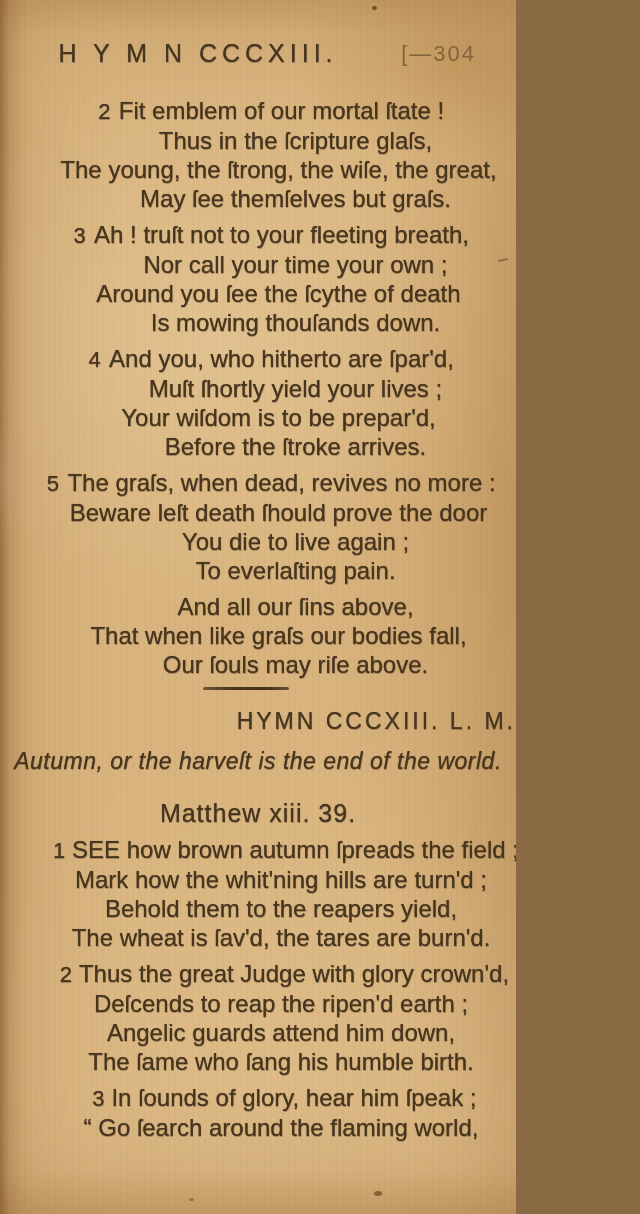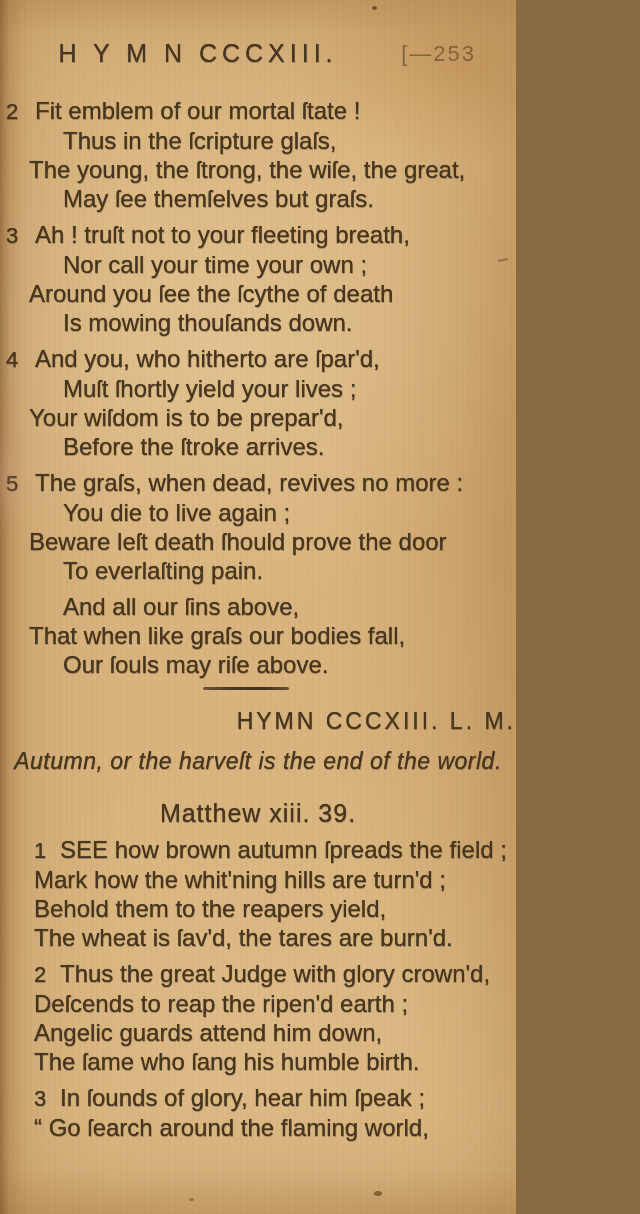--- a/index.html
+++ b/index.html
@@ -36,21 +36,21 @@
     font-size:25px; letter-spacing:5px; line-height:26px;
   }
   .page-marker{
     position:absolute; top:41px; right:40px;
     font-size:22px; letter-spacing:2px;
     color:var(--faded-ink); opacity:0.88;
   }
 
   .verses{ }
   #hymn1{ margin-top:30px; }
-  .verse{ margin:0 0 7px 0; }
+  .verse{ margin:0 0 7px 12px;text-align:center; }
   .line{ margin:0; font-size:24px; line-height:29px; white-space:nowrap; }
   .h1 .ind0{ margin-left:29px; }
   .h1 .ind1{ margin-left:63px; }
   .h1 .vnum{ display:inline-block; width:29px; margin-left:6px; font-size:22px; }
   .h1 .ind0.numbered{ margin-left:0; }
   .h2 .ind0{ margin-left:34px; }
   .h2 .vnum{ display:inline-block; width:26px; font-size:22px; }
 
   .divider{
     width:86px; height:3px; margin:8px auto 0 auto;
@@ -83,21 +83,21 @@
 <body>
 
 <div class="page">
 
   <div class="dot-top"></div>
   <div class="edge-dash"></div>
   <div class="stain-left"></div>
 
   <div class="running-head">
     <span class="head-title soft">H Y M N   CCCXIII.</span>
-    <span class="page-marker">[—253</span>
+    <span class="page-marker">[—304</span>
   </div>
 
   <div id="hymn1" class="verses h1 soft">
       <div class="verse">
         <p class="line ind0 numbered"><span class="vnum">2</span>Fit emblem of our mortal ſtate !</p>
         <p class="line ind1">Thus in  the ſcripture glaſs,</p>
         <p class="line ind0">The young, the ſtrong, the wiſe, the great,</p>
         <p class="line ind1">May ſee themſelves but graſs.</p>
       </div>
       <div class="verse">
@@ -107,22 +107,22 @@
         <p class="line ind1">Is mowing thouſands down.</p>
       </div>
       <div class="verse">
         <p class="line ind0 numbered"><span class="vnum">4</span>And you, who hitherto are ſpar'd,</p>
         <p class="line ind1">Muſt ſhortly yield your lives ;</p>
         <p class="line ind0">Your wiſdom is to be prepar'd,</p>
         <p class="line ind1">Before the ſtroke arrives.</p>
       </div>
       <div class="verse">
         <p class="line ind0 numbered"><span class="vnum">5</span>The graſs, when dead, revives no more :</p>
+        <p class="line ind0">Beware leſt death ſhould prove the door</p>
         <p class="line ind1">You die to live again ;</p>
-        <p class="line ind0">Beware leſt death ſhould prove the door</p>
         <p class="line ind1">To everlaſting pain.</p>
       </div>
       <div class="verse">
         <p class="line ind1">And all our ſins above,</p>
         <p class="line ind0">That when like graſs our bodies fall,</p>
         <p class="line ind1">Our ſouls may riſe above.</p>
       </div>
     </div>
 
   <div class="divider"></div>

